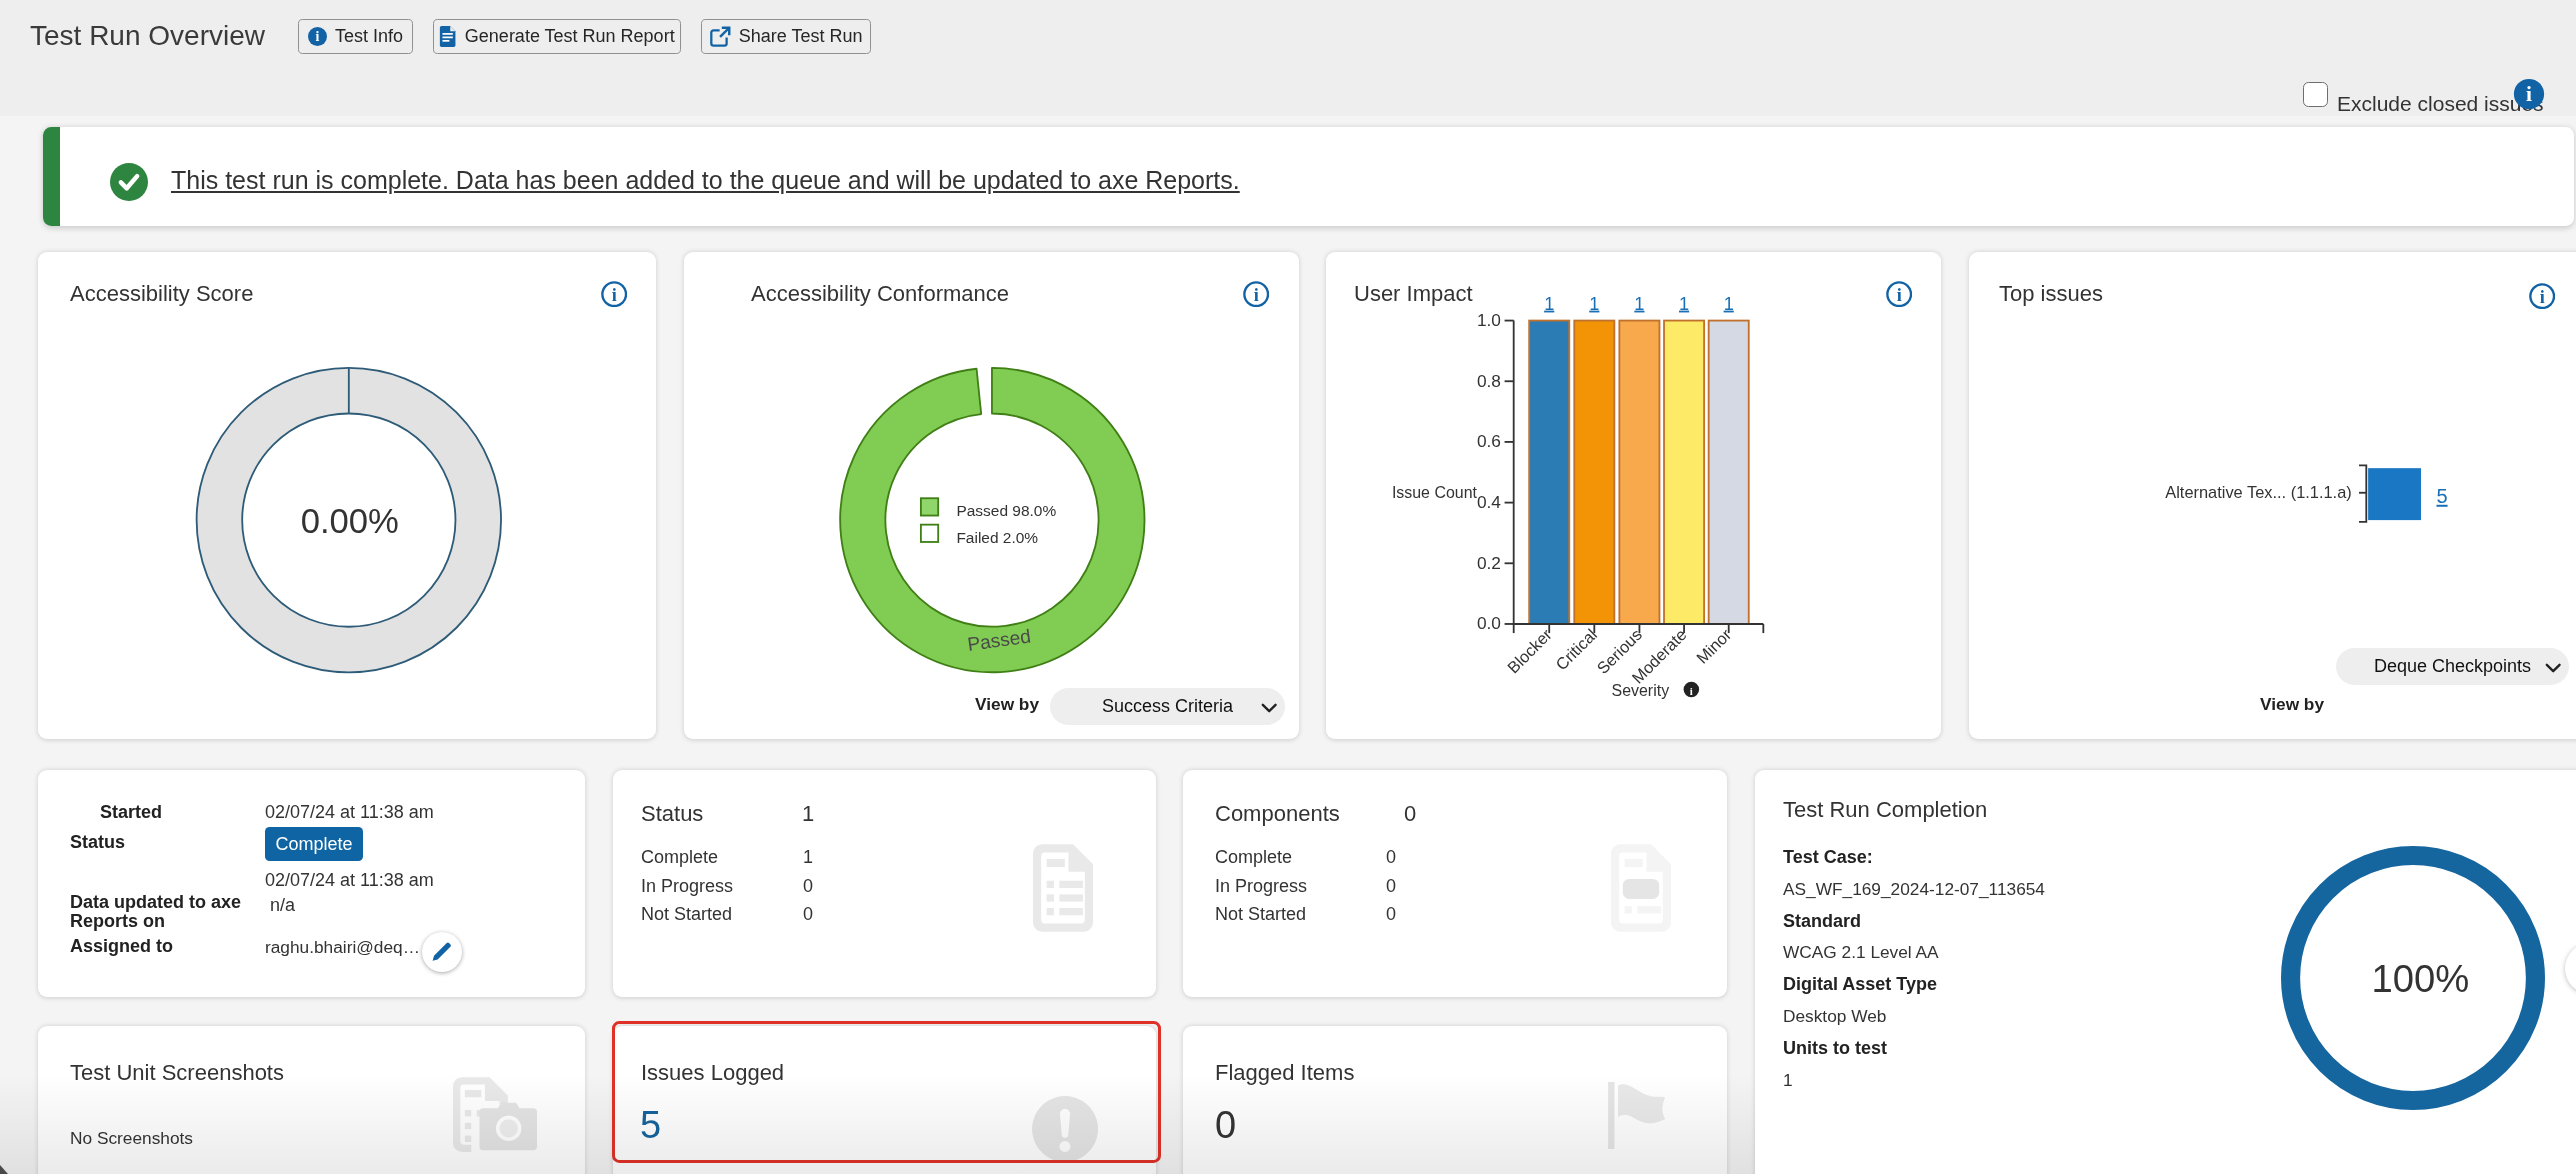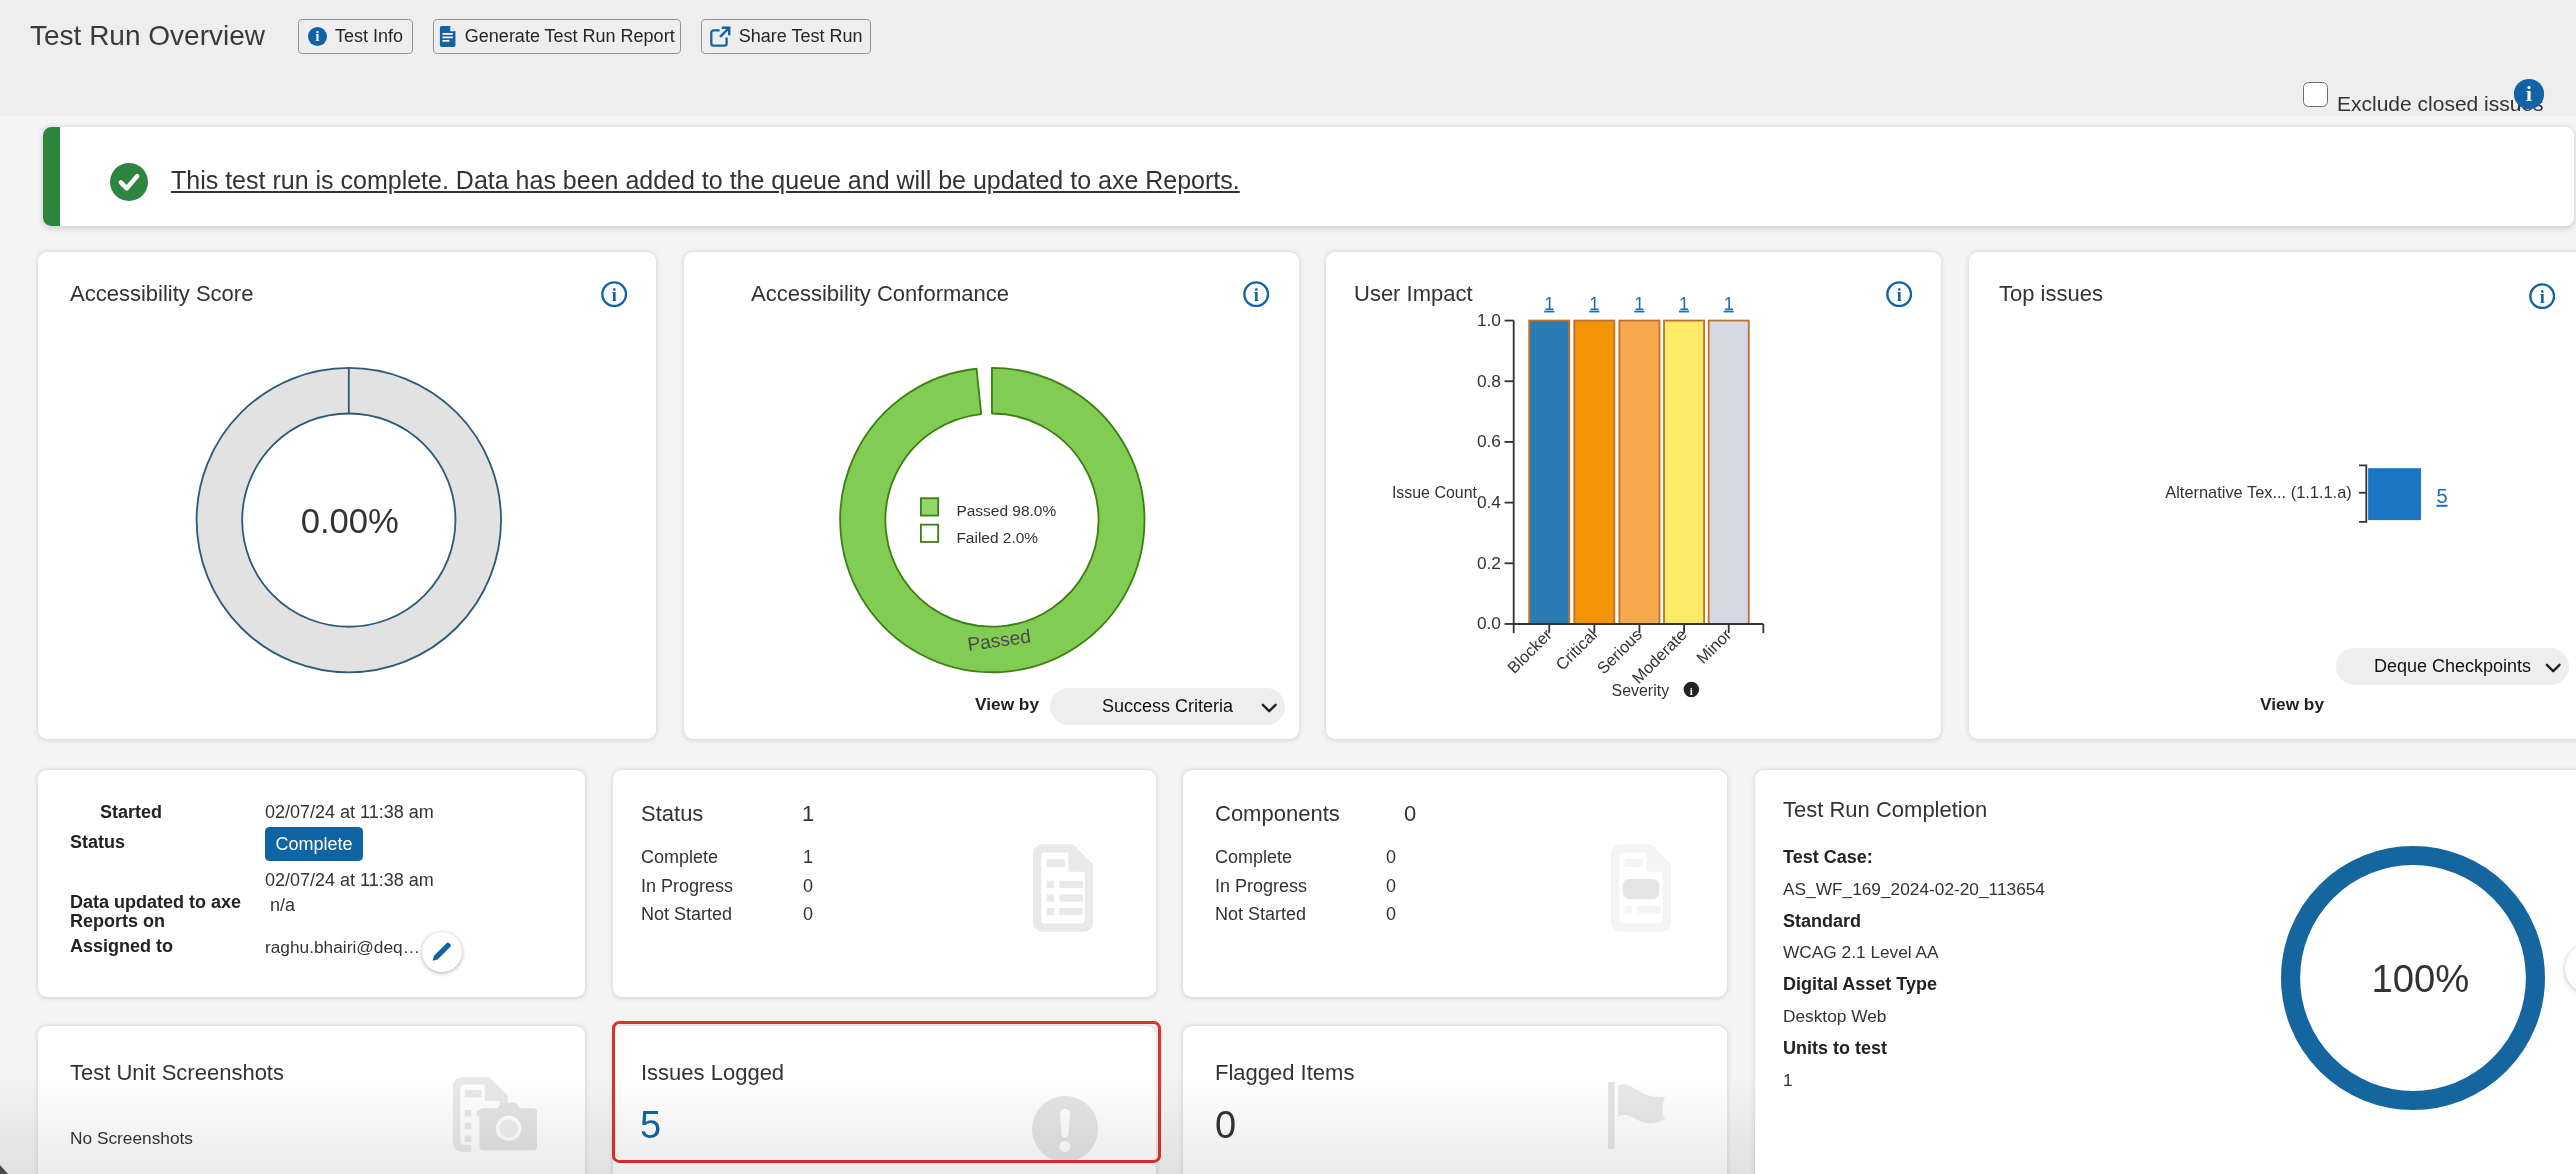--- a/index.html
+++ b/index.html
@@ -252,21 +252,21 @@
   <rect x="15" y="16" width="20" height="9" fill="#f4f4f4"></rect>
   <rect x="13" y="38" width="40" height="22" rx="7" fill="#e5e5e5"></rect>
   <g fill="#f4f4f4">
       <rect x="15" y="68" width="8" height="8"></rect>
       <rect x="29" y="68" width="26" height="8"></rect>
     </g>
 </svg>
 
 <div class="ctitle2" style="left:1783px; top:799px;">Test Run Completion</div>
 <div class="lbl" style="left:1783px; top:848px;">Test Case:</div>
-<div class="val" style="left:1783px; top:881px; font-size:17.3px;">AS_WF_169_2024-02-20_113654</div>
+<div class="val" style="left:1783px; top:881px; font-size:17.3px;">AS_WF_169_2024-12-07_113654</div>
 <div class="lbl" style="left:1783px; top:912px;">Standard</div>
 <div class="val" style="left:1783px; top:944px; font-size:17.3px;">WCAG 2.1 Level AA</div>
 <div class="lbl" style="left:1783px; top:975px;text-align:center;">Digital Asset Type</div>
 <div class="val" style="left:1783px; top:1008px; font-size:17.3px;">Desktop Web</div>
 <div class="lbl" style="left:1783px; top:1039px;">Units to test</div>
 <div class="val" style="left:1783px; top:1072px; font-size:17.3px;">1</div>
 <svg class="abs" style="left:2281px; top:846px;" width="264" height="264" viewBox="0 0 290 290">
   <circle cx="145" cy="145" r="134.5" fill="none" stroke="#15659f" stroke-width="21"></circle>
   <text x="153" y="160" font-size="42" fill="#333" text-anchor="middle">100%</text>
 </svg>

